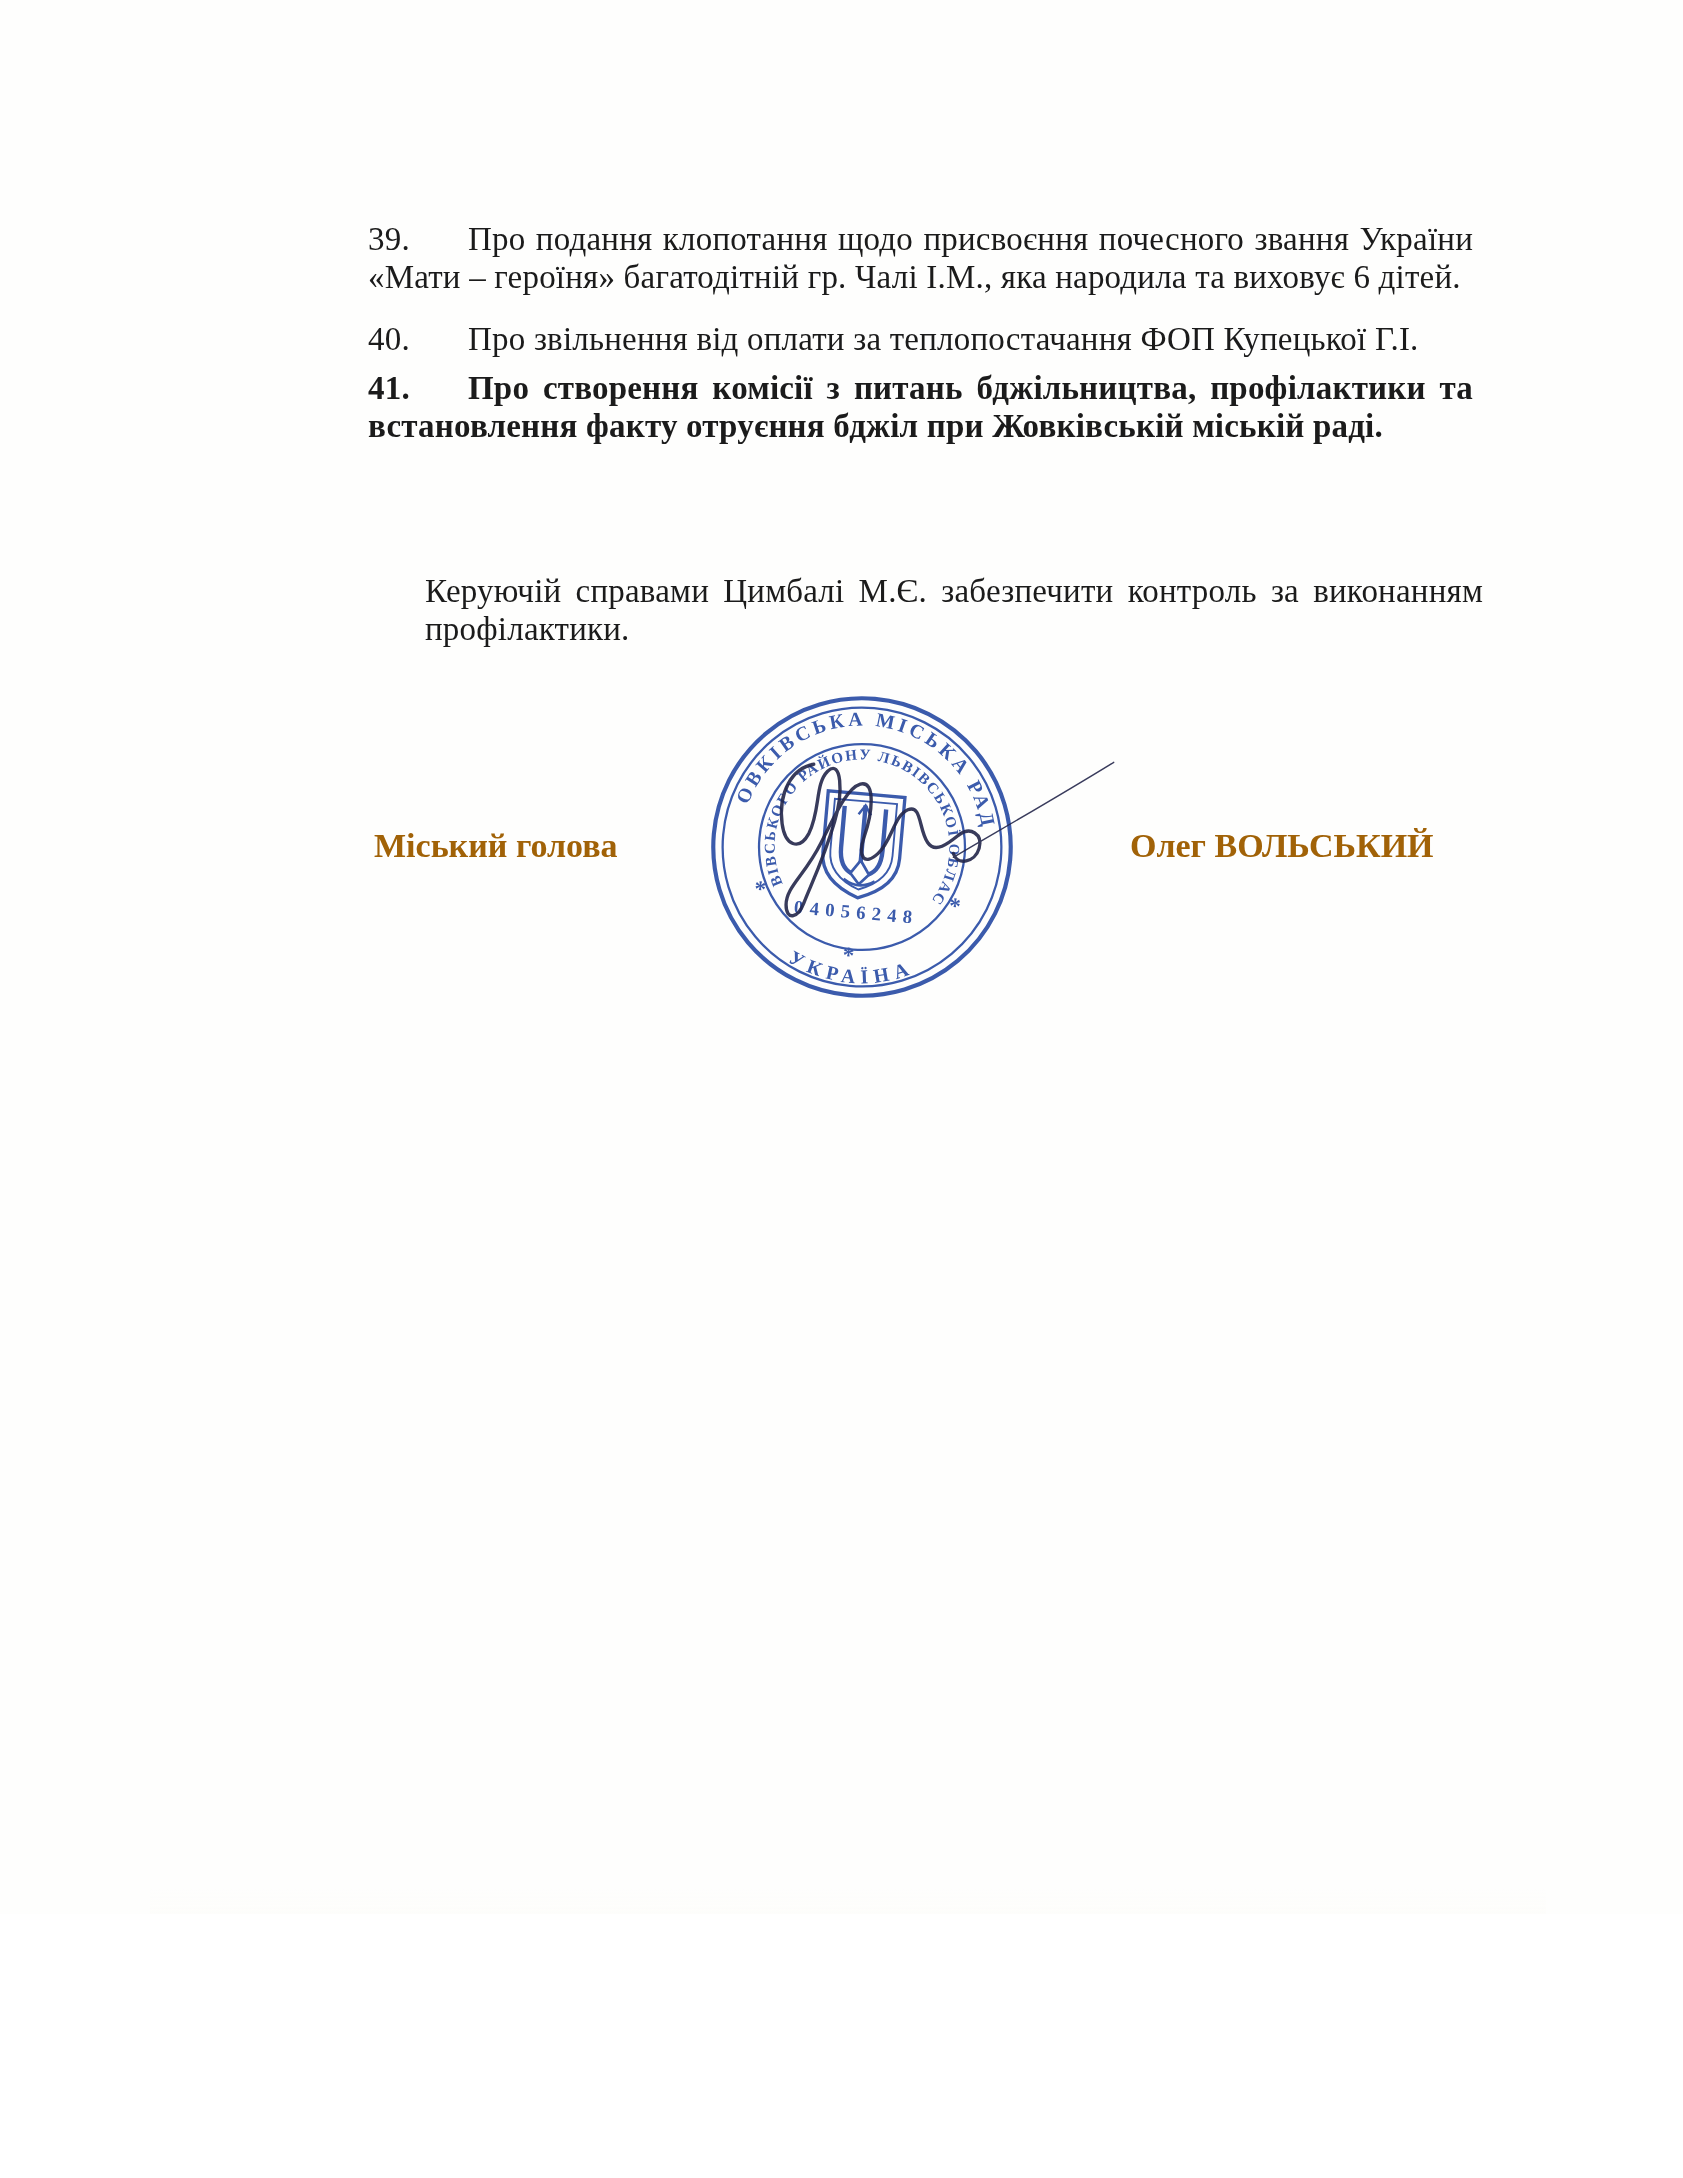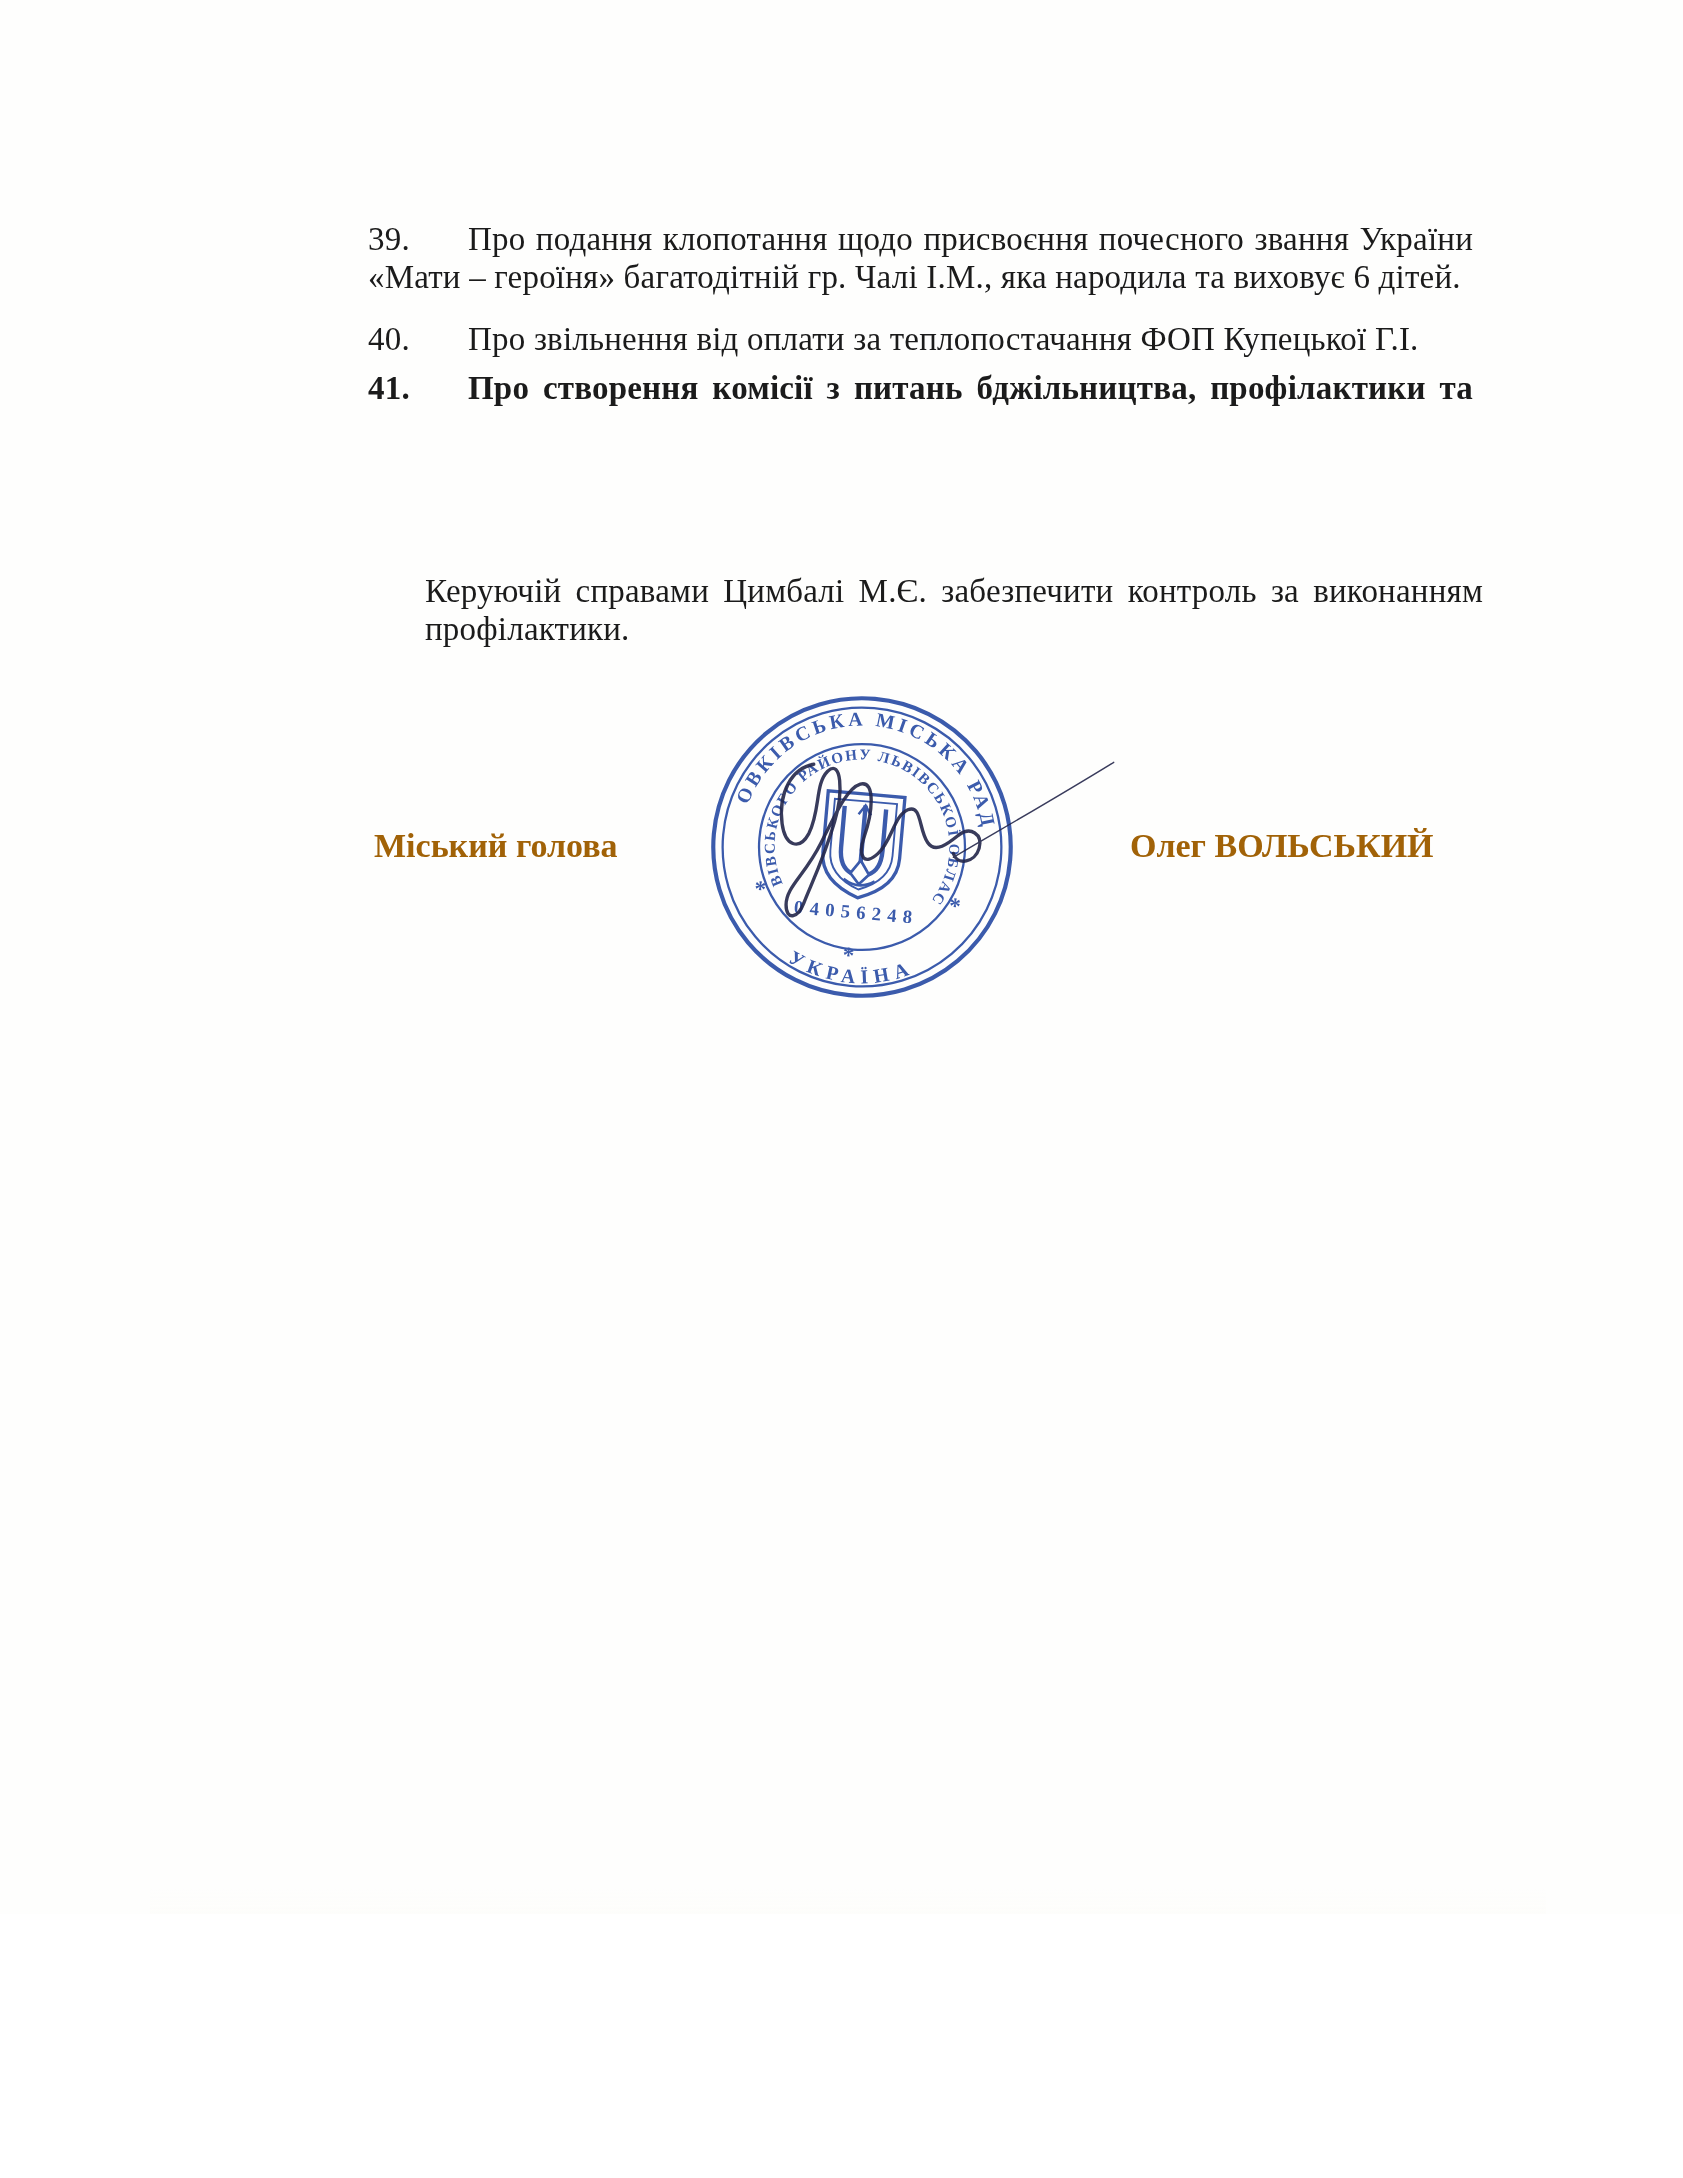--- a/index.html
+++ b/index.html
@@ -50,20 +50,21 @@
     <div class="line just"><span class="num">39.</span><span>Про подання клопотання щодо присвоєння почесного звання України</span></div>
     <div class="line">«Мати – героїня» багатодітній гр. Чалі І.М., яка народила та виховує 6 дітей.</div>
   </div>
 
   <div class="para" style="left:368px; top:320px; width:1105px;">
     <div class="line"><span class="num">40.</span><span>Про звільнення від оплати за теплопостачання ФОП Купецької Г.І.</span></div>
   </div>
 
   <div class="para" style="left:368px; top:369px; width:1105px;font-weight:bold;">
     <div class="line just"><span class="num">41.</span><span>Про створення комісії з питань бджільництва, профілактики та</span></div>
+    <div class="line">встановлення факту отруєння бджіл при Жовківській міській раді.</div>
   </div>
 
   <div class="para" style="left:425px; top:572px; width:1058px;">
     <div class="line just">Керуючій справами Цимбалі М.Є. забезпечити контроль за виконанням</div>
     <div class="line">профілактики.</div>
   </div>
 
   <div class="sig-label" style="left:374px; top:826px;">Міський голова</div>
   <div class="sig-label" style="left:1130px; top:826px;">Олег ВОЛЬСЬКИЙ</div>
 

